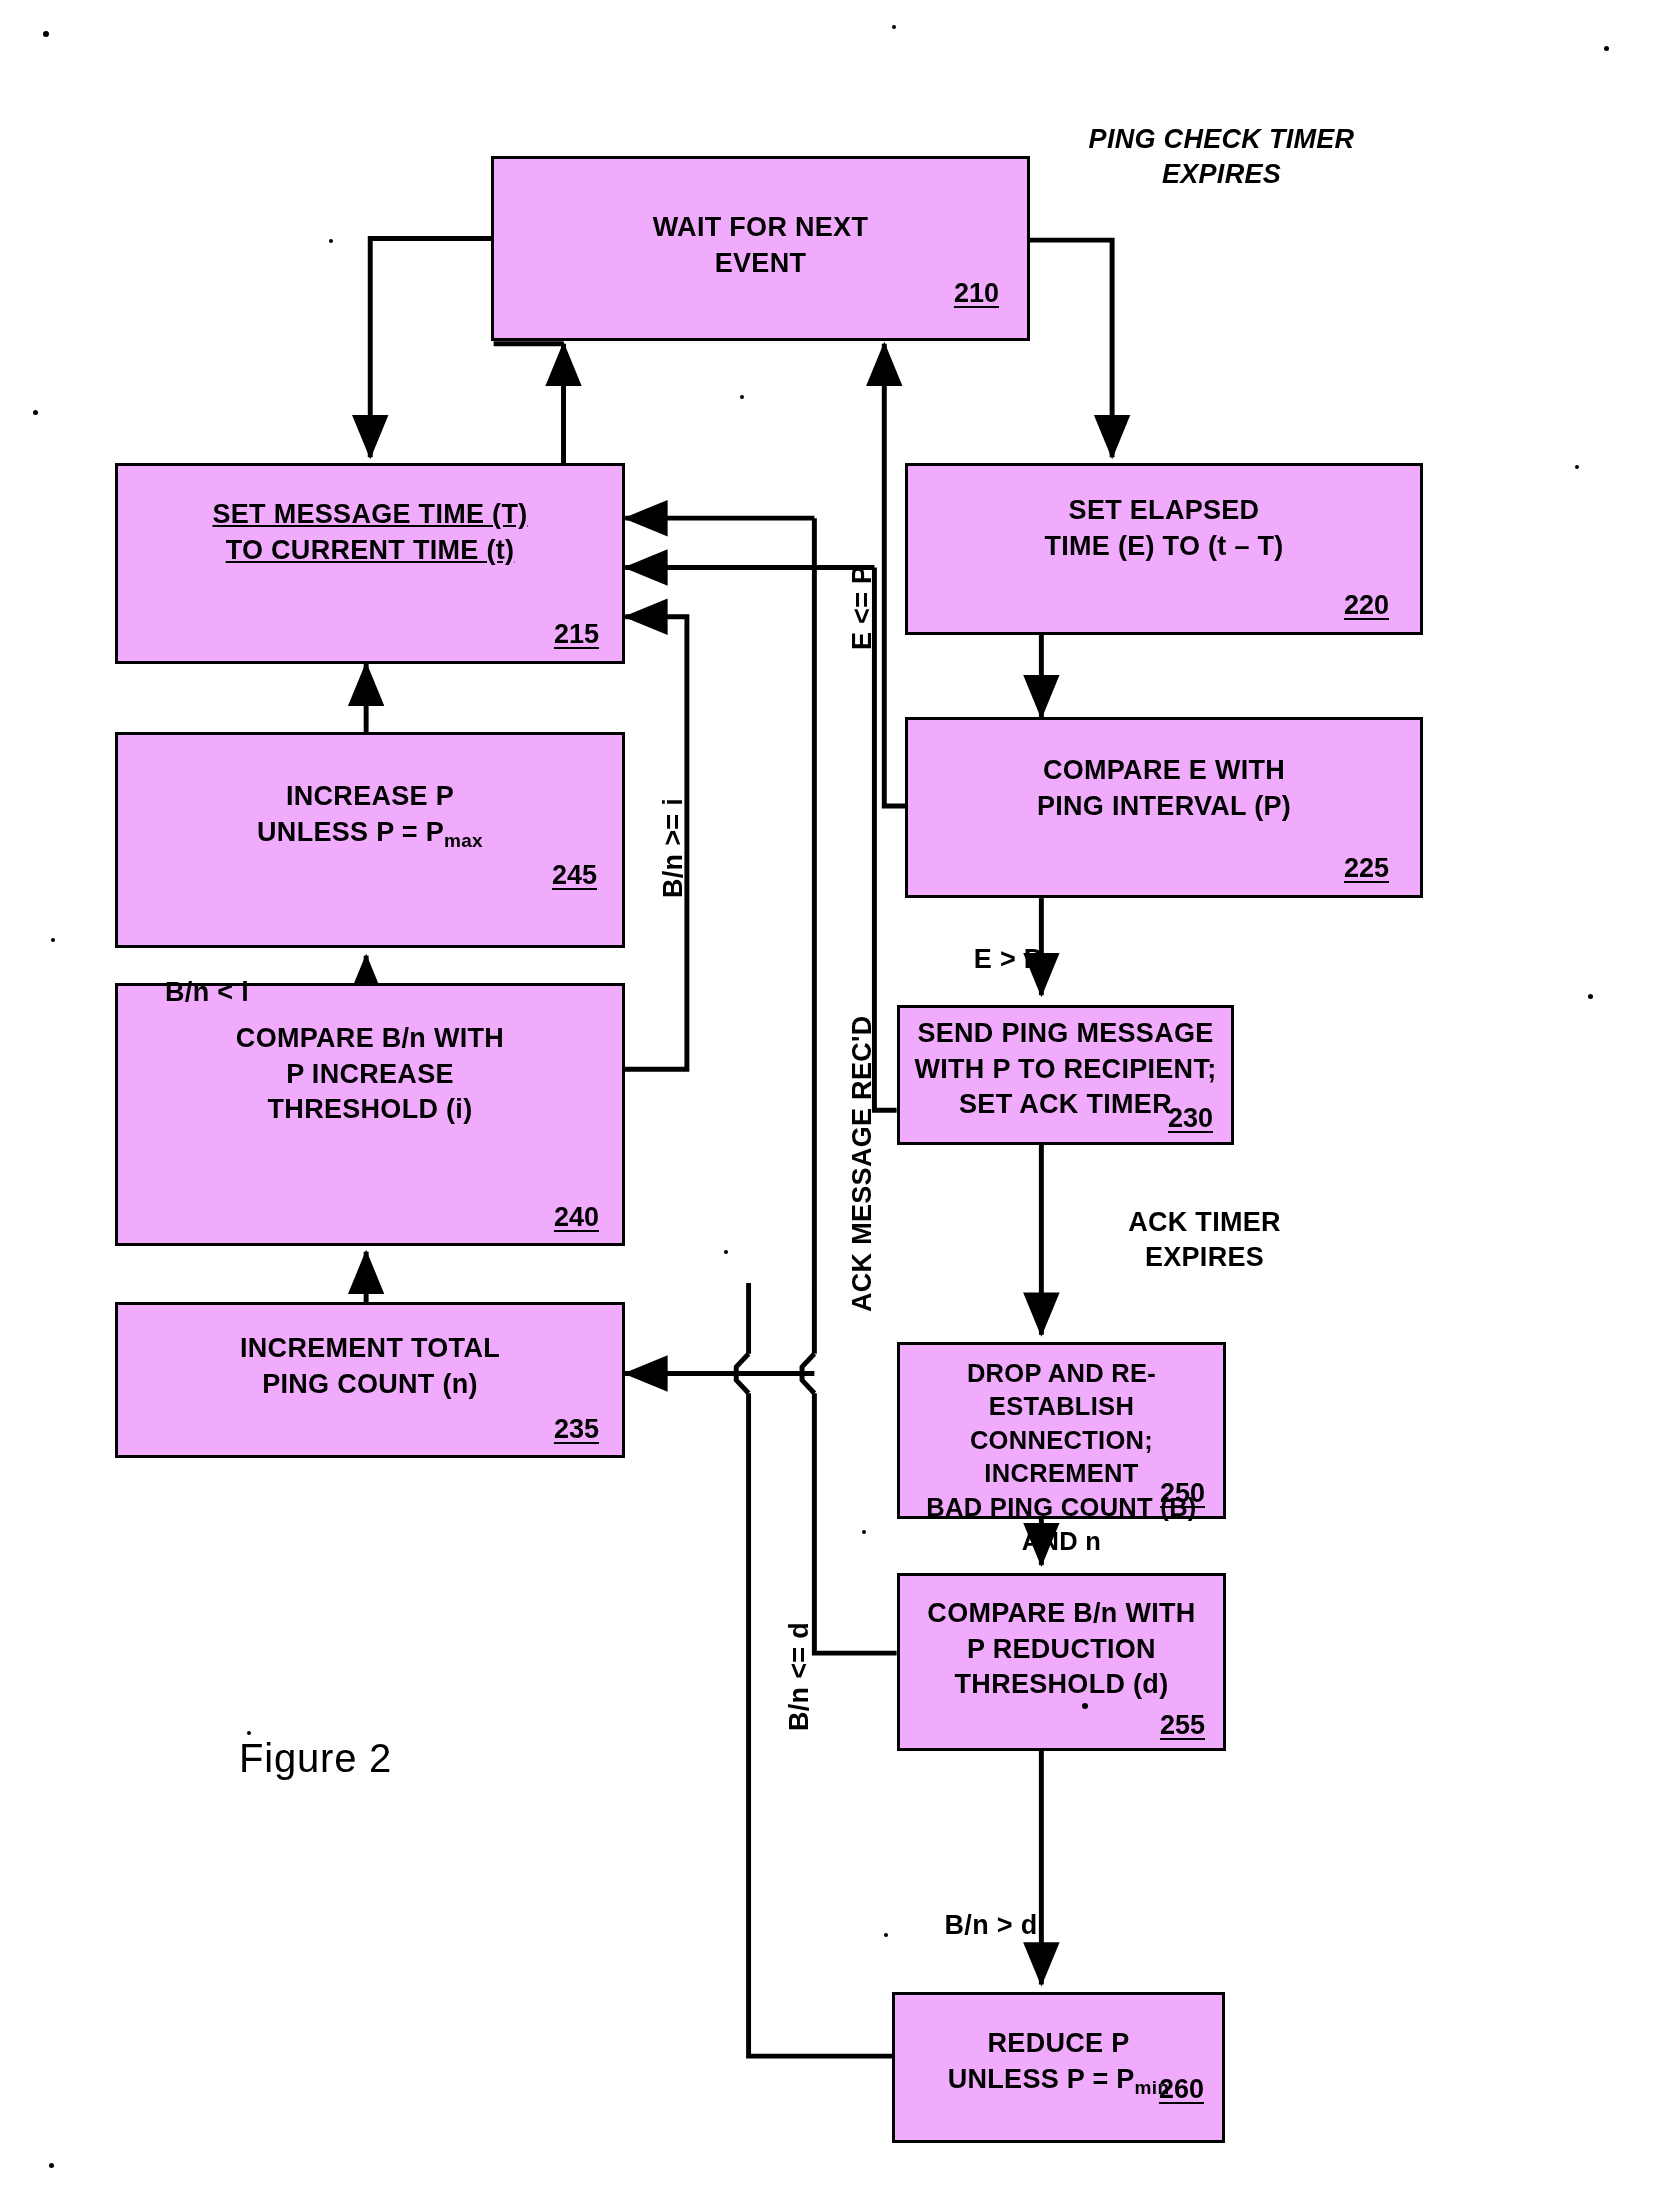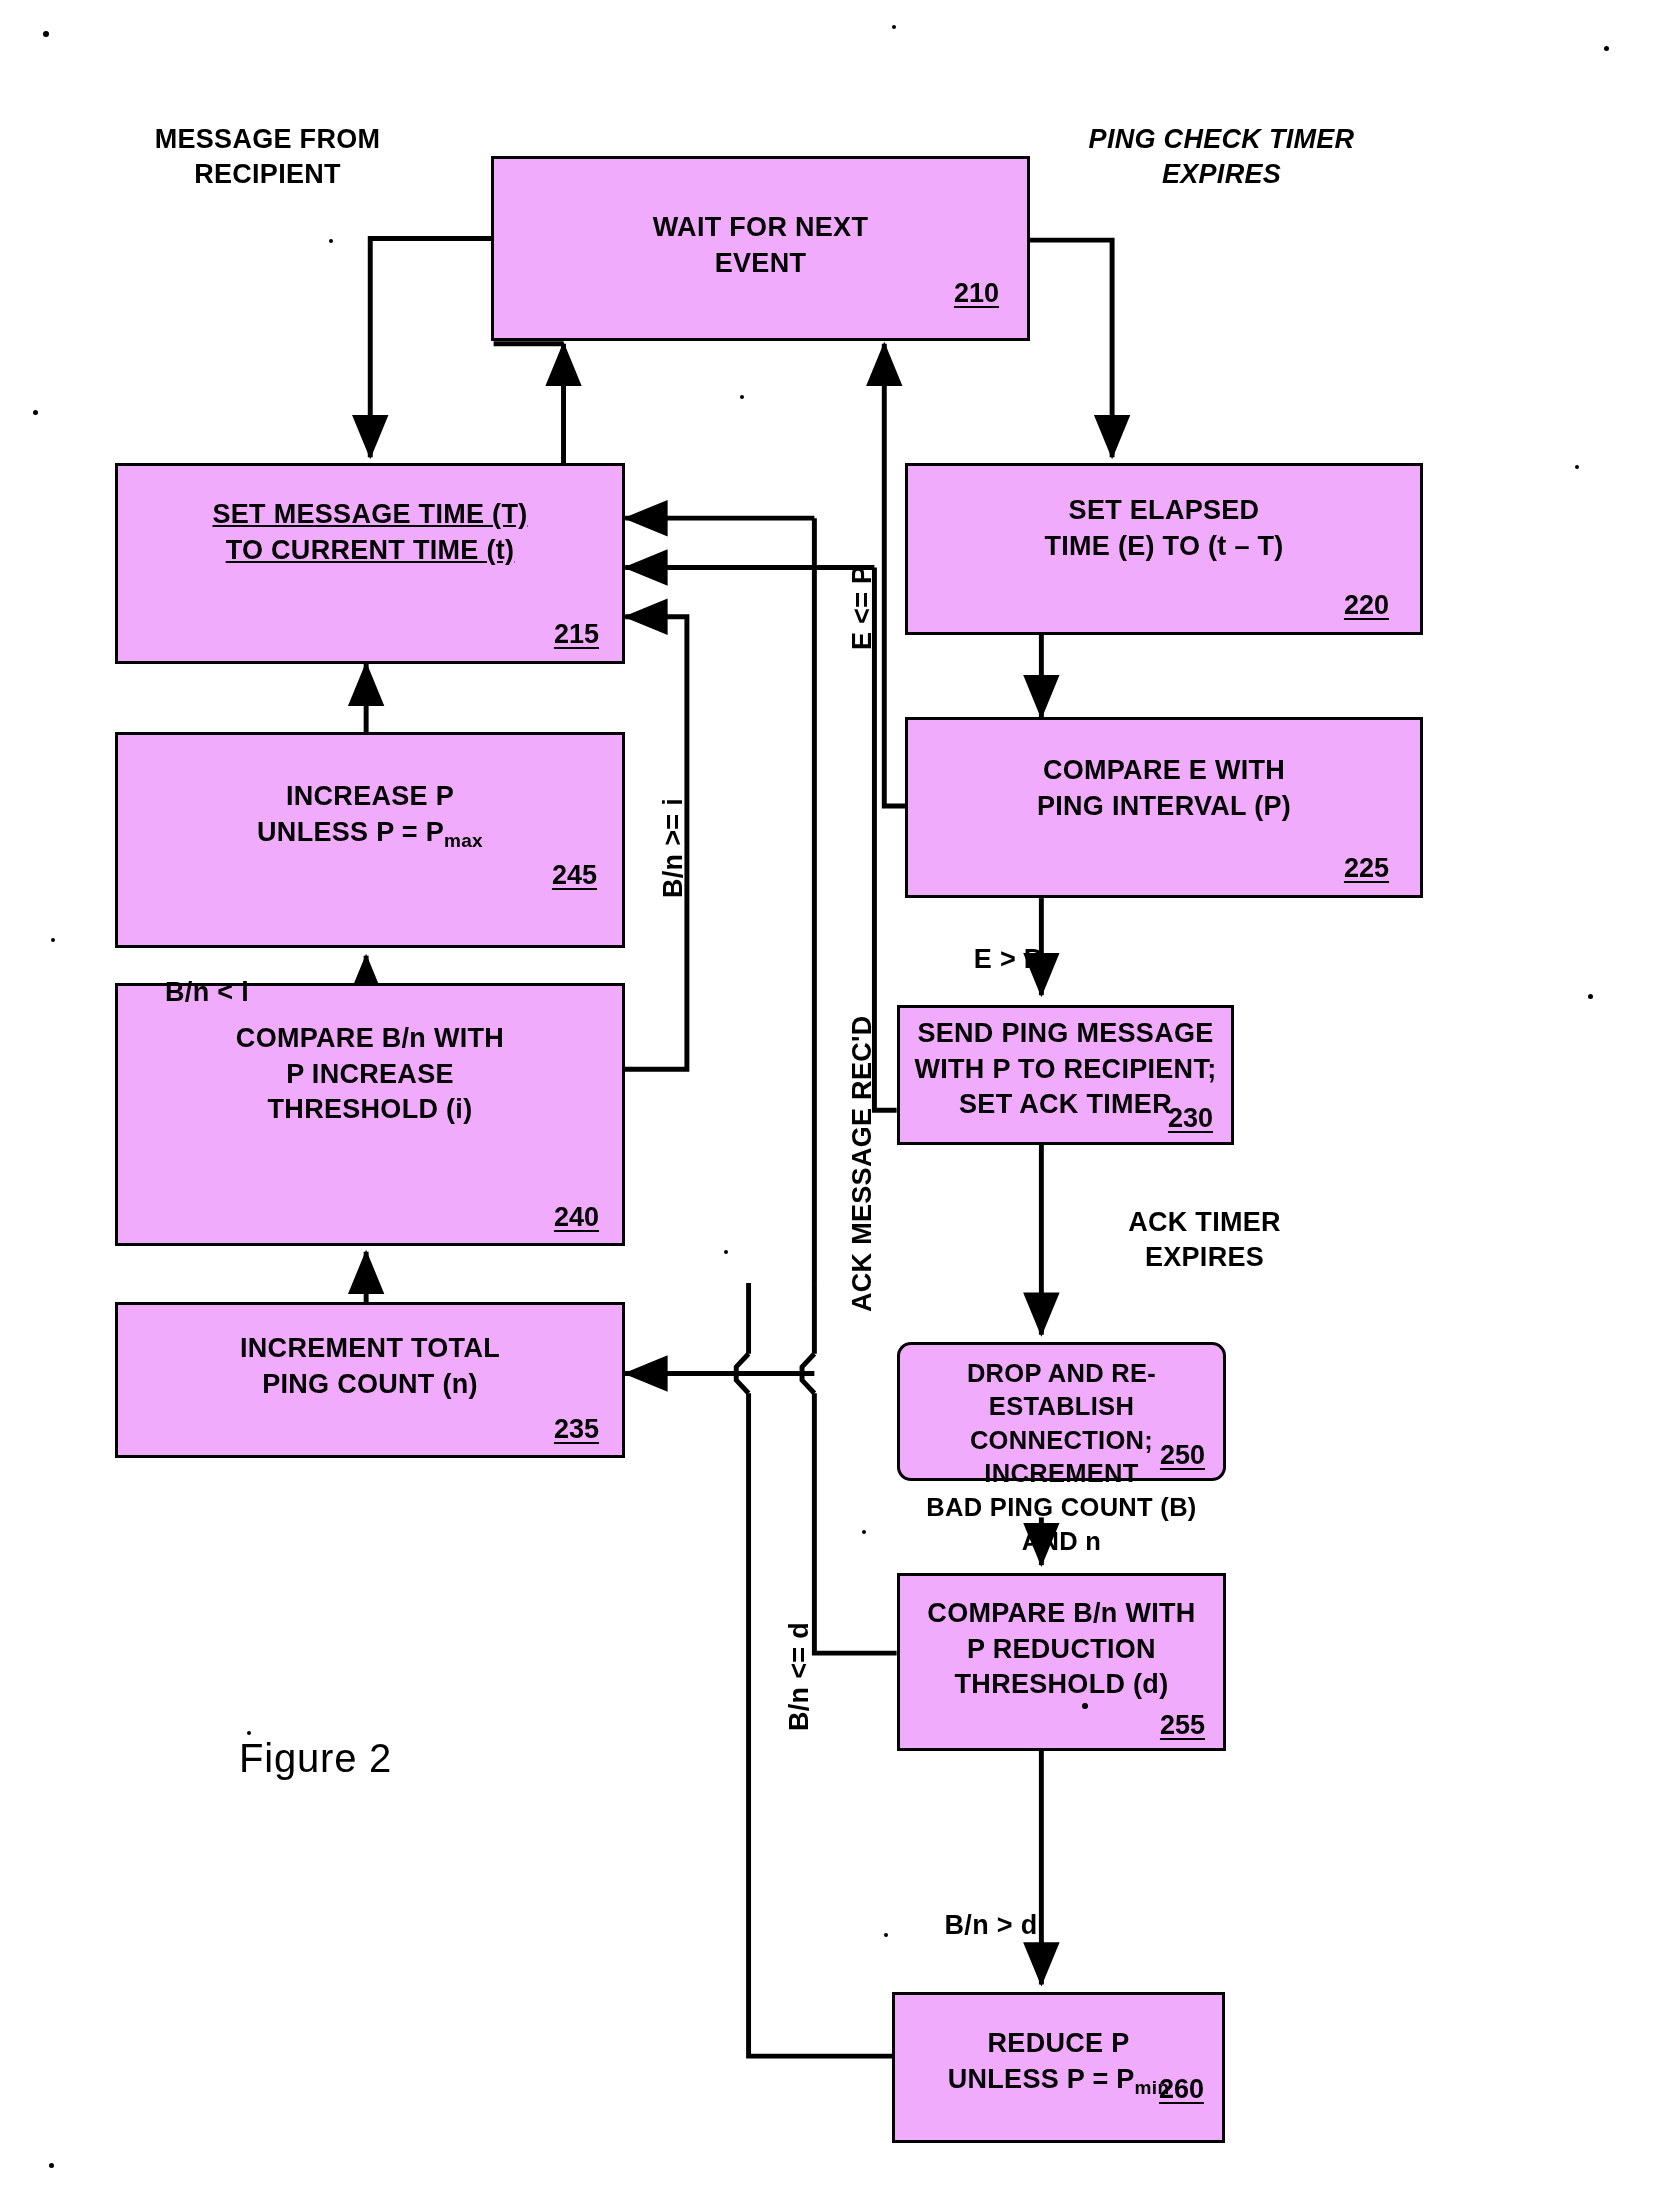--- a/index.html
+++ b/index.html
@@ -133,21 +133,21 @@
   </div>
 
   <div class="box" style="left:115px;top:732px;width:510px;height:216px;">
     <div class="boxtext" style="top:44px;">
       <span>INCREASE P</span><br>
       <span><span>UNLESS P = P</span><span class="sub">max</span></span>
     </div>
     <div class="ref" style="right:25px;bottom:54px;">245</div>
   </div>
 
-  <div class="box" style="left:897px;top:1342px;width:329px;height:139px;border-radius:14px;">
+  <div class="box" style="left:897px;top:1342px;width:329px;height:177px;">
     <div class="boxtext" style="top:11.5px;font-size:25.5px;">
       <span>DROP AND RE-ESTABLISH</span><br><span>CONNECTION; INCREMENT</span><br><span>BAD PING COUNT (B)</span><br><span>AND n</span>
     </div>
     <div class="ref" style="right:18px;bottom:6.6px;">250</div>
   </div>
 
   <div class="box" style="left:897px;top:1573px;width:329px;height:178px;">
     <div class="boxtext" style="top:20px;">
       <span>COMPARE B/n WITH</span><br><span>P REDUCTION</span><br><span>THRESHOLD (d)</span>
     </div>
@@ -155,22 +155,20 @@
   </div>
 
   <div class="box" style="left:892px;top:1992px;width:333px;height:151px;">
     <div class="boxtext" style="top:31px;">
       <span>REDUCE P</span><br>
       <span><span>UNLESS P = P</span><span class="sub">min</span></span>
     </div>
     <div class="ref" style="right:18px;bottom:35px;">260</div>
   </div>
 
-  <div class="lbl" style="left:107px;top:122px;width:321px;">MESSAGE FROM
-RECIPIENT</div>
 
   <div class="lbl" style="left:1028px;top:122px;width:387px;font-style:italic;">PING CHECK TIMER
 EXPIRES</div>
 
   <div class="rot" style="left:847px;top:650px;">E &lt;= P</div>
 
   <div class="lbl" style="left:934px;top:942px;width:148px;">E &gt; P</div>
 
   <div class="lbl" style="left:1069px;top:1205px;width:271px;">ACK TIMER
 EXPIRES</div>

